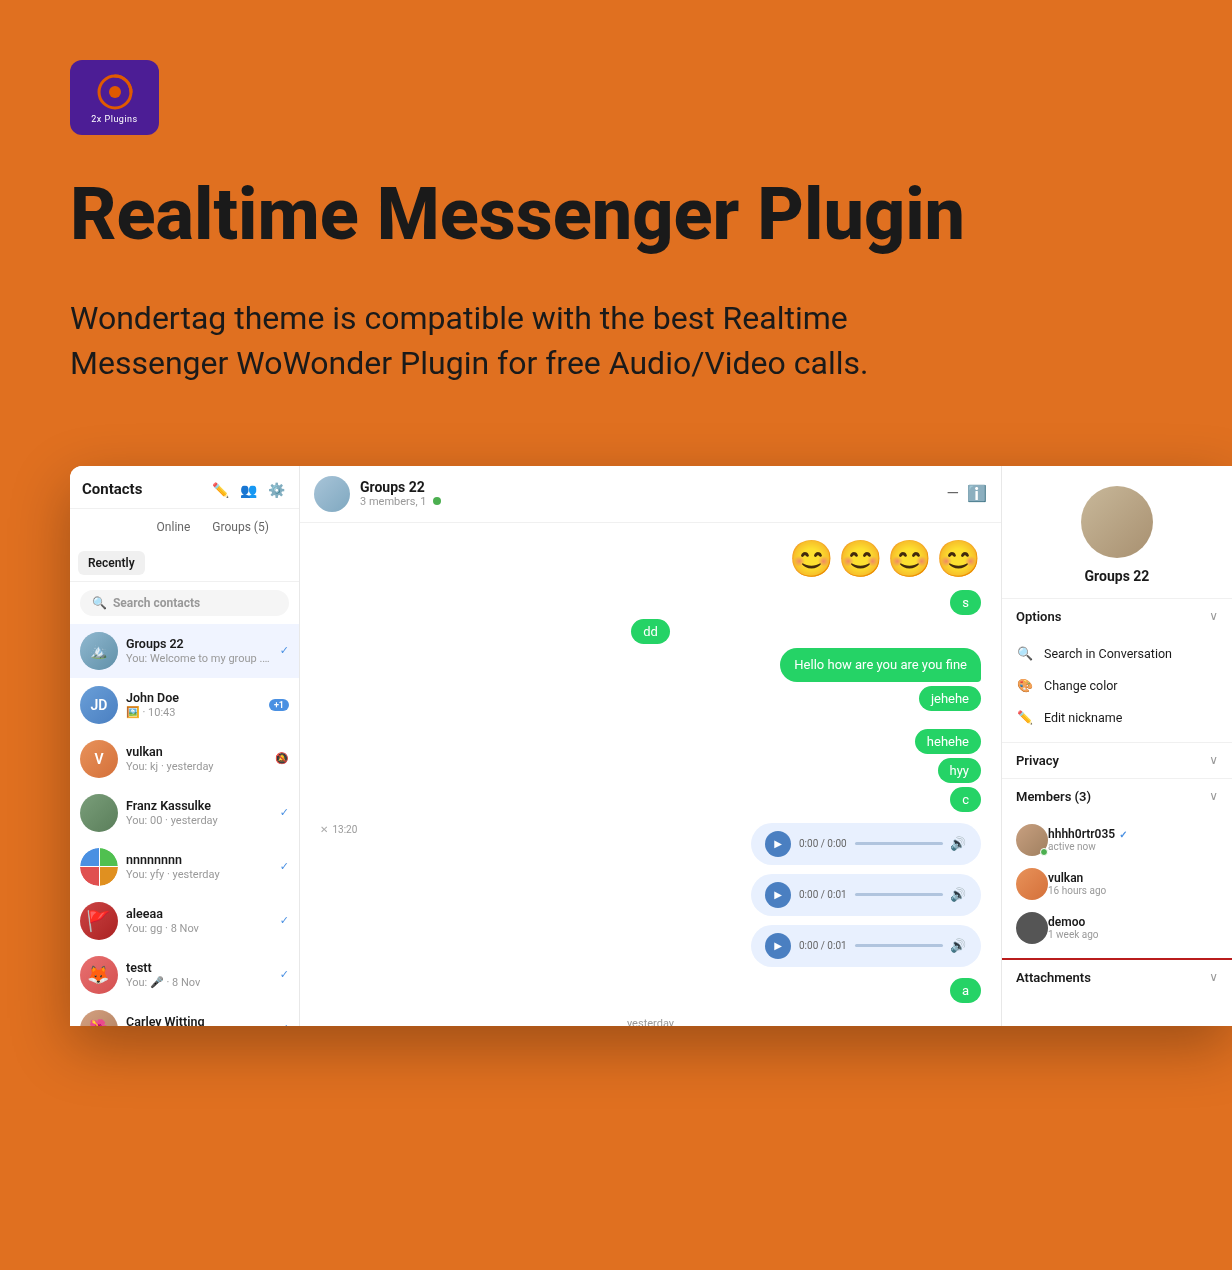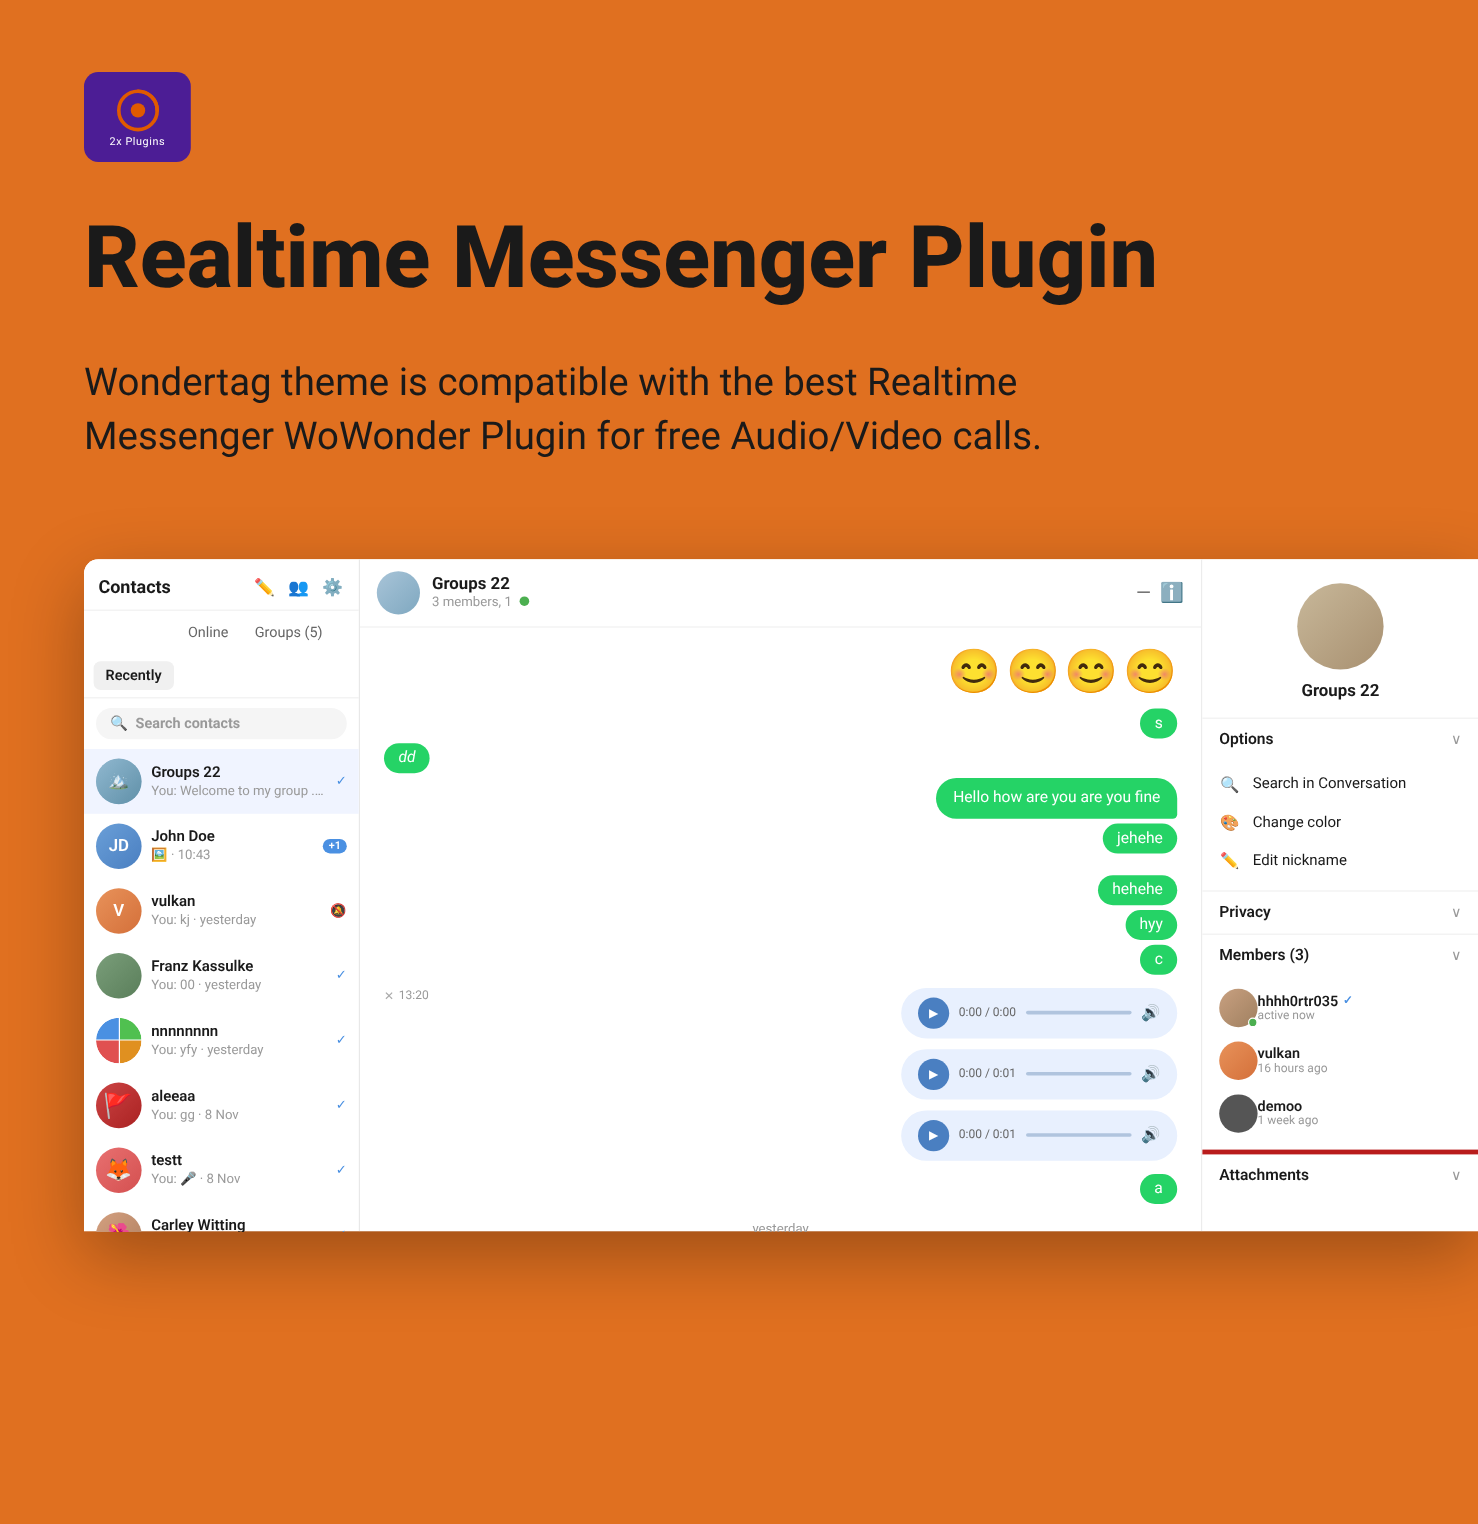--- a/index.html
+++ b/index.html
@@ -501,21 +501,21 @@
       width: 18px;
       height: 18px;
       display: flex;
       align-items: center;
       justify-content: center;
       font-size: 13px;
       color: #666;
     }
 
     .members-section {
-      border-bottom: 4px solid #b91c1c;
+      border-bottom: 2px solid #b91c1c;
     }
 
     .members-list {
       padding: 4px 0 8px 0;
     }
 
     .member-item {
       display: flex;
       align-items: center;
       padding: 6px 14px;
@@ -747,21 +747,21 @@
       <div class="msg-emoji-row">
         <span class="msg-emoji">😊</span>
         <span class="msg-emoji">😊</span>
         <span class="msg-emoji">😊</span>
         <span class="msg-emoji">😊</span>
       </div>
 
       <div style="display:flex;justify-content:flex-end;">
         <div class="msg-short">s</div>
       </div>
-      <div style="display:flex;justify-content:flex-start;font-style:italic;">
+      <div style="display:flex;justify-content:center;">
         <div class="msg-short">dd</div>
       </div>
 
       <div style="display:flex;justify-content:flex-end;">
         <div class="msg-bubble msg-sent">Hello how are you are you fine</div>
       </div>
 
       <div style="display:flex;justify-content:flex-end;">
         <div class="msg-short">jehehe</div>
       </div>

